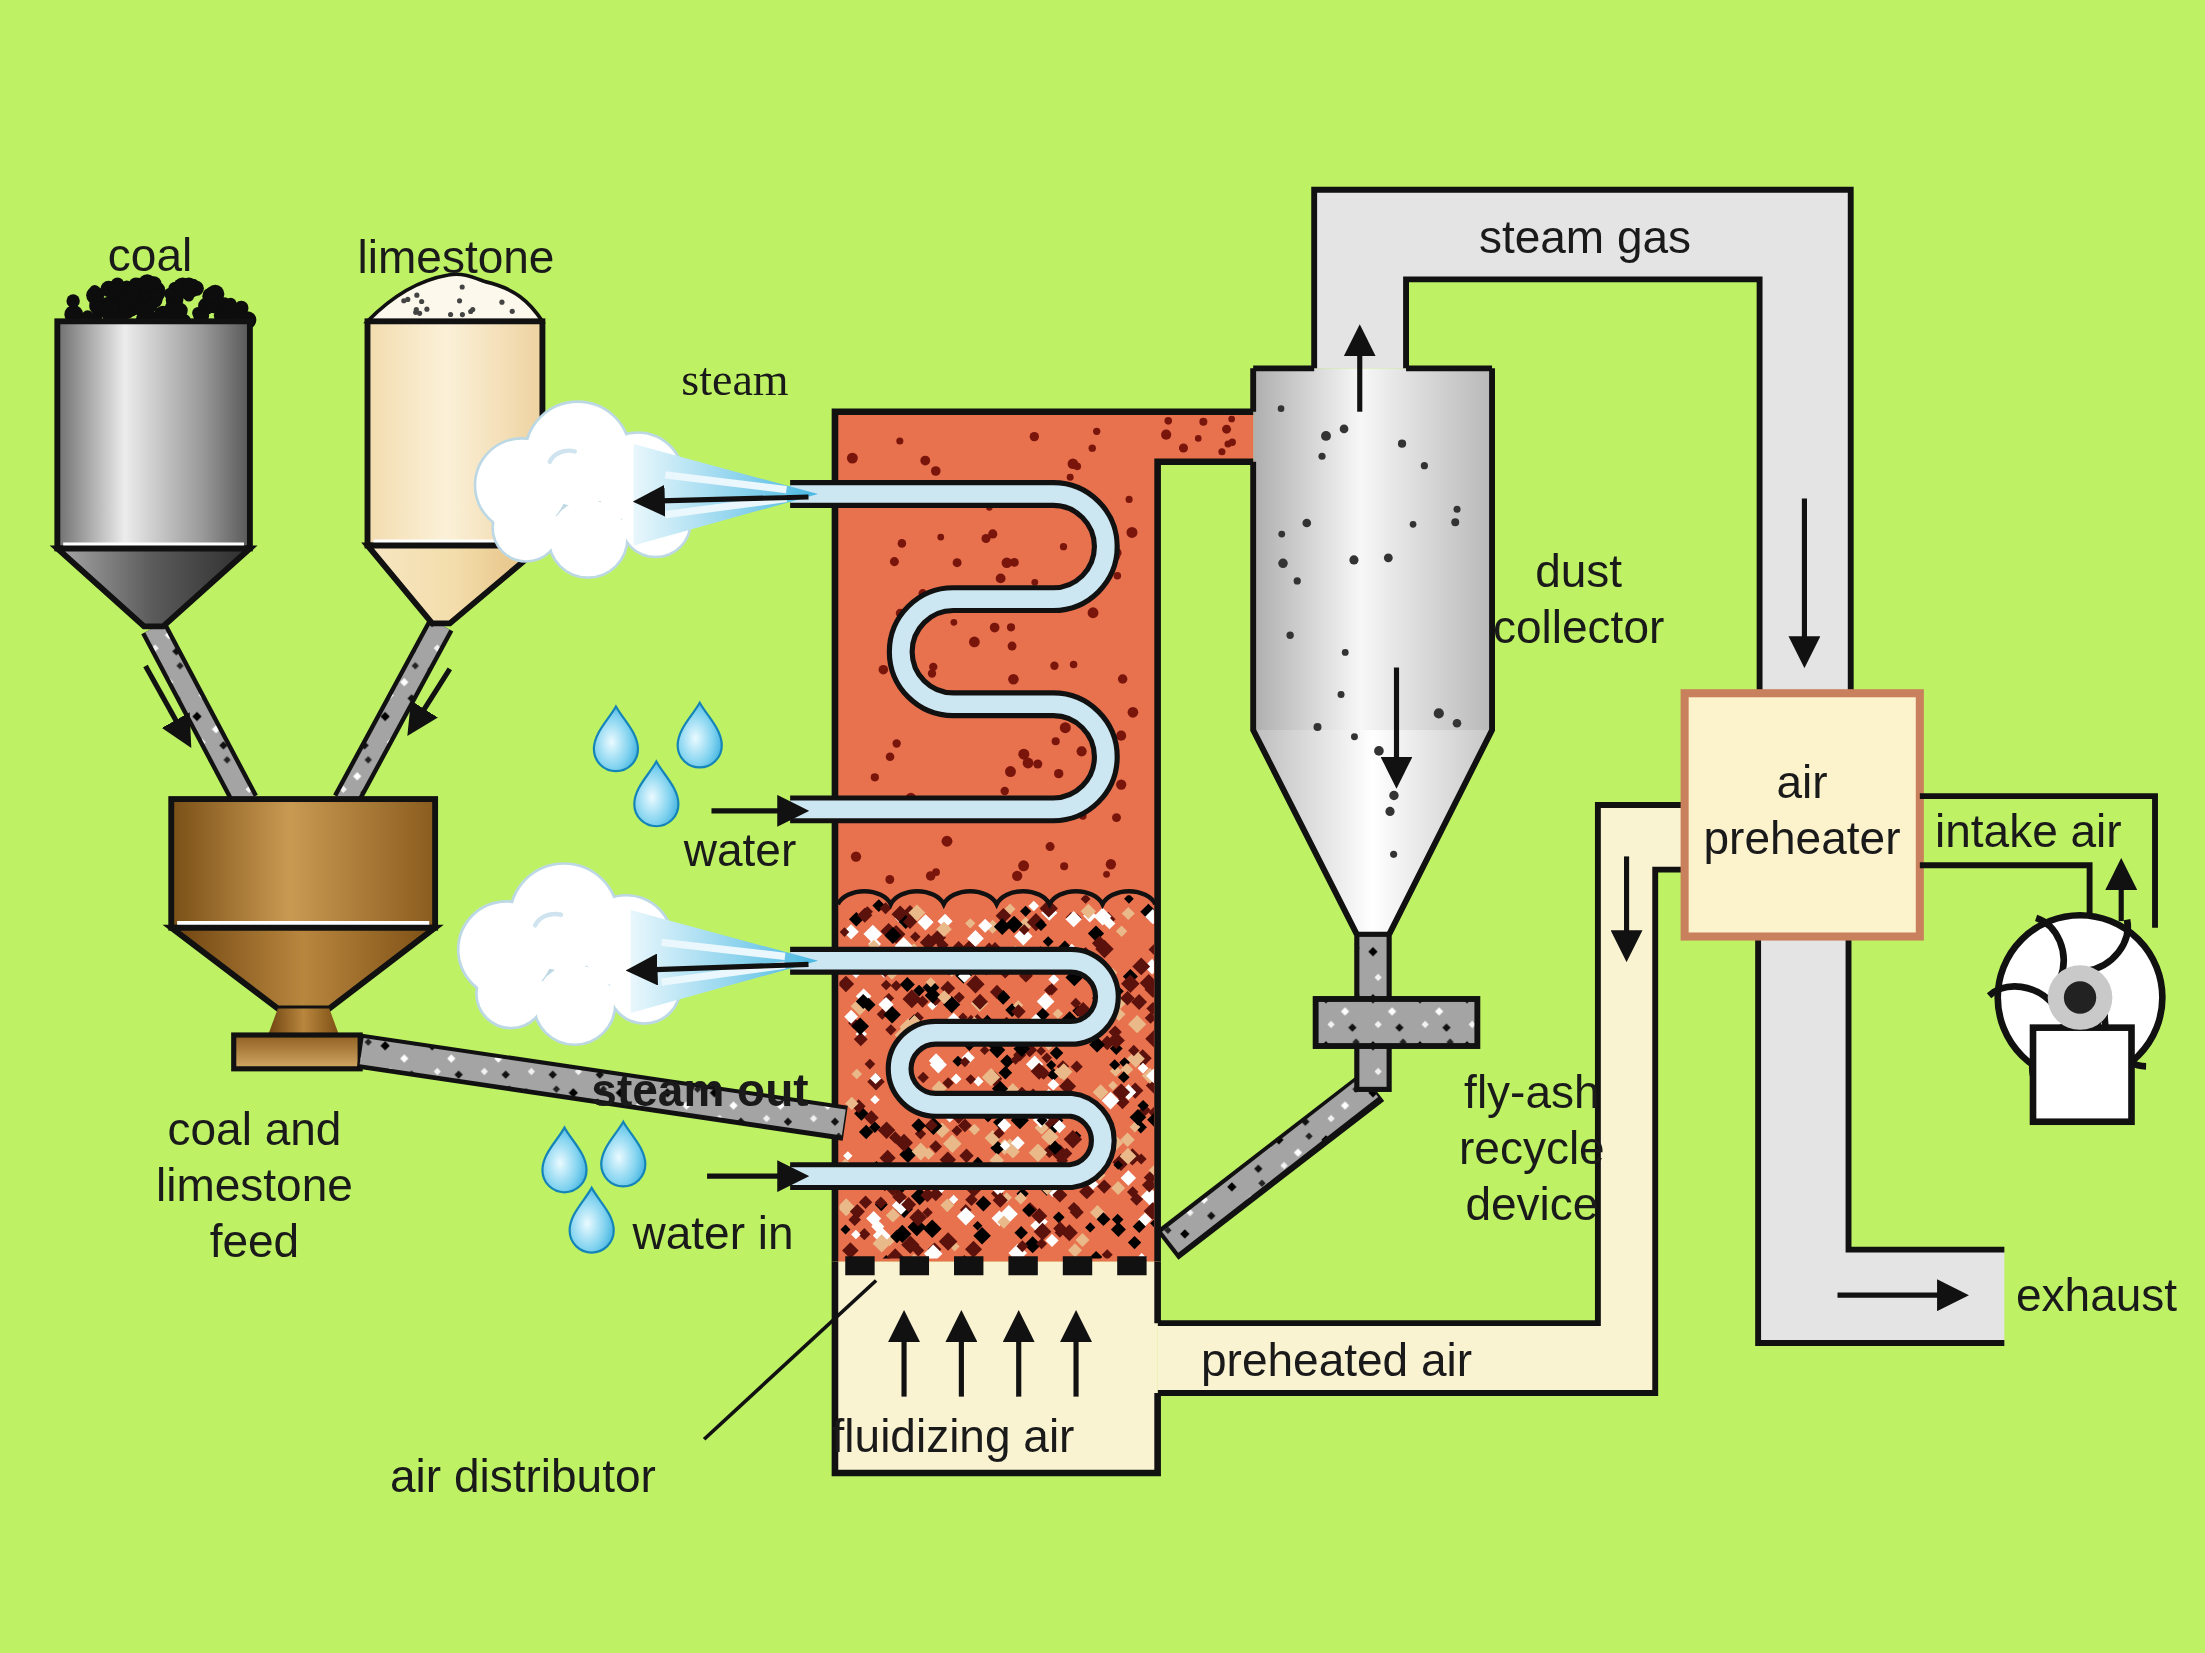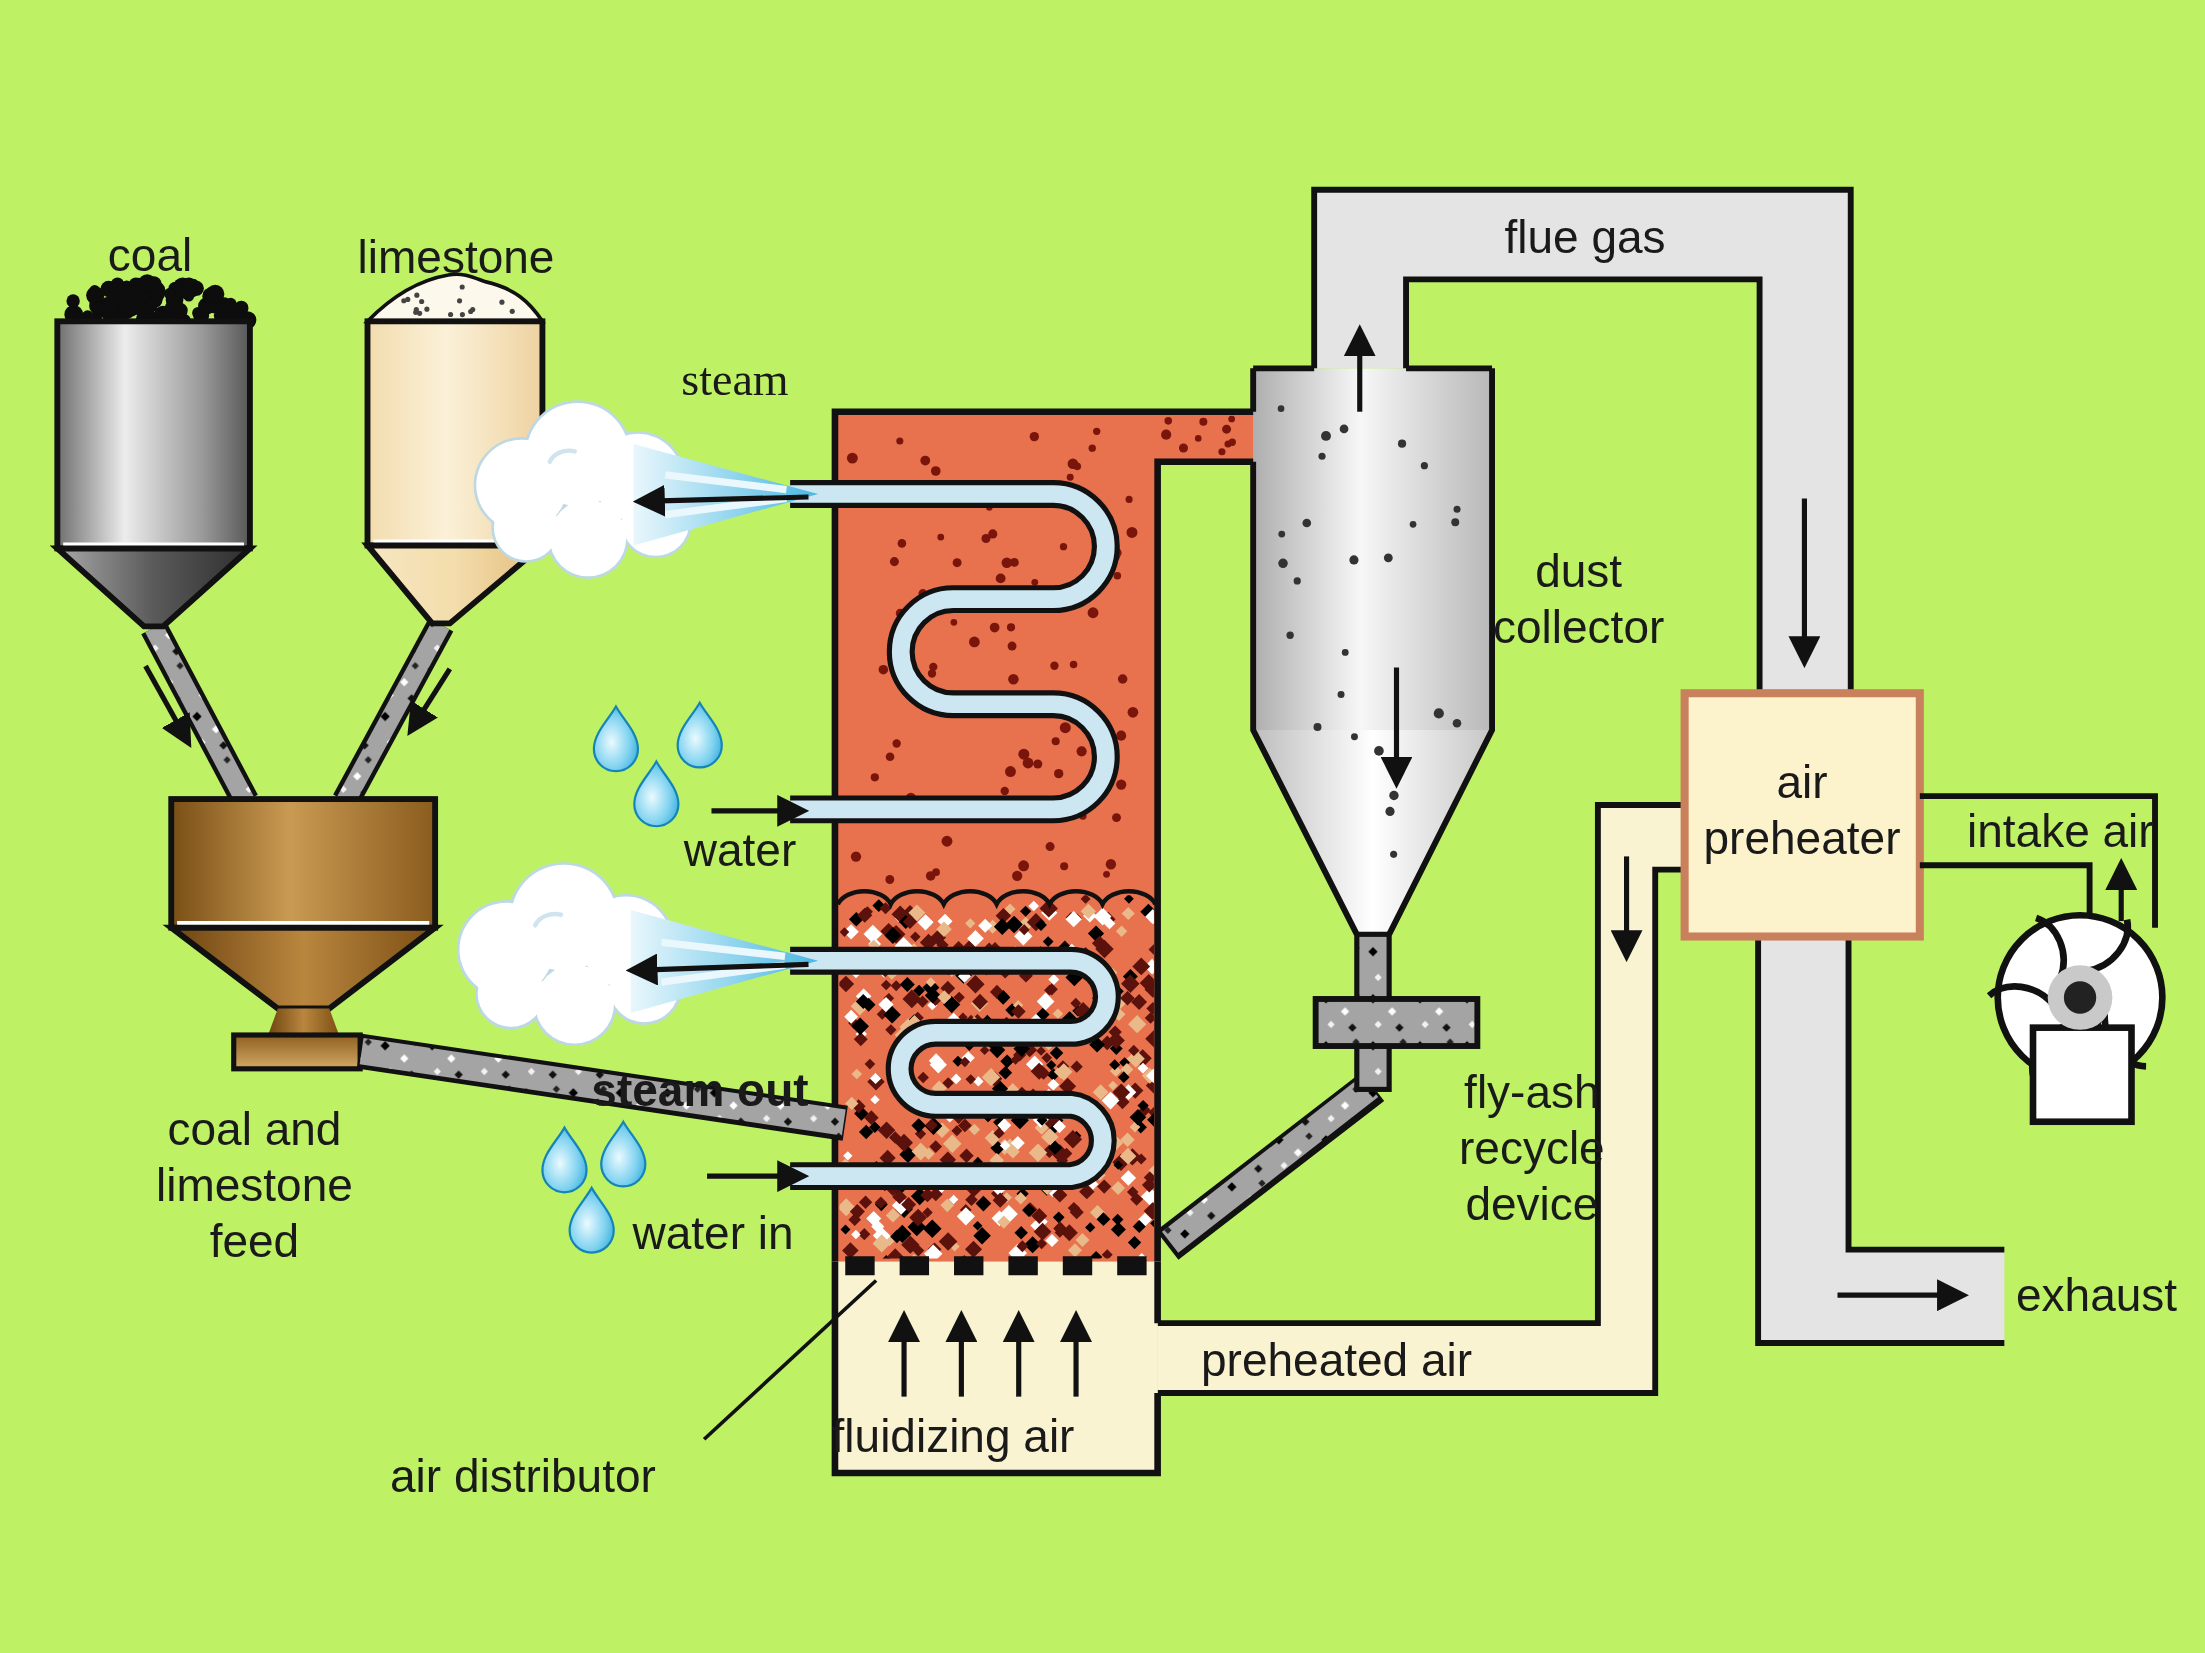--- a/index.html
+++ b/index.html
@@ -1022,25 +1022,25 @@
 <div class="lbl" style="left:735px; top:380px;font-family:Liberation Serif, serif;">steam</div>
 <div class="lbl" style="left:740px; top:850px;">water</div>
 <div class="lbl" style="left:700px;  top:1090px;font-weight:bold;">steam out</div>
 <div class="lbl" style="left:713px;  top:1233px;">water in</div>
 <div class="lbl left" style="left:156px;  top:1185px;">coal and
 limestone
 feed</div>
 <div class="lbl left" style="left:390px; top:1476px;">air distributor</div>
 <div class="lbl" style="left:953px; top:1436px;text-align:right;">fluidizing air</div>
 <div class="lbl left" style="left:1161px; top:1360px;margin-left:40px;">preheated air</div>
-<div class="lbl" style="left:1585px; top:237px;">flue gas</div>
+<div class="lbl" style="left:1585px; top:237px;">steam gas</div>
 <div class="lbl left" style="left:1493px; top:599px;">dust
 collector</div>
 <div class="lbl" style="left:1802px; top:810px;">air
 preheater</div>
 <div class="lbl left" style="left:1459px; top:1148px;">fly-ash
 recycle
 device</div>
-<div class="lbl left" style="left:1935px; top:831px;margin-left:32px;">intake air</div>
+<div class="lbl left" style="left:1935px; top:831px;">intake air</div>
 <div class="lbl left" style="left:2016px; top:1295px;">exhaust</div>
 
 </div>
 
 
 </body></html>

